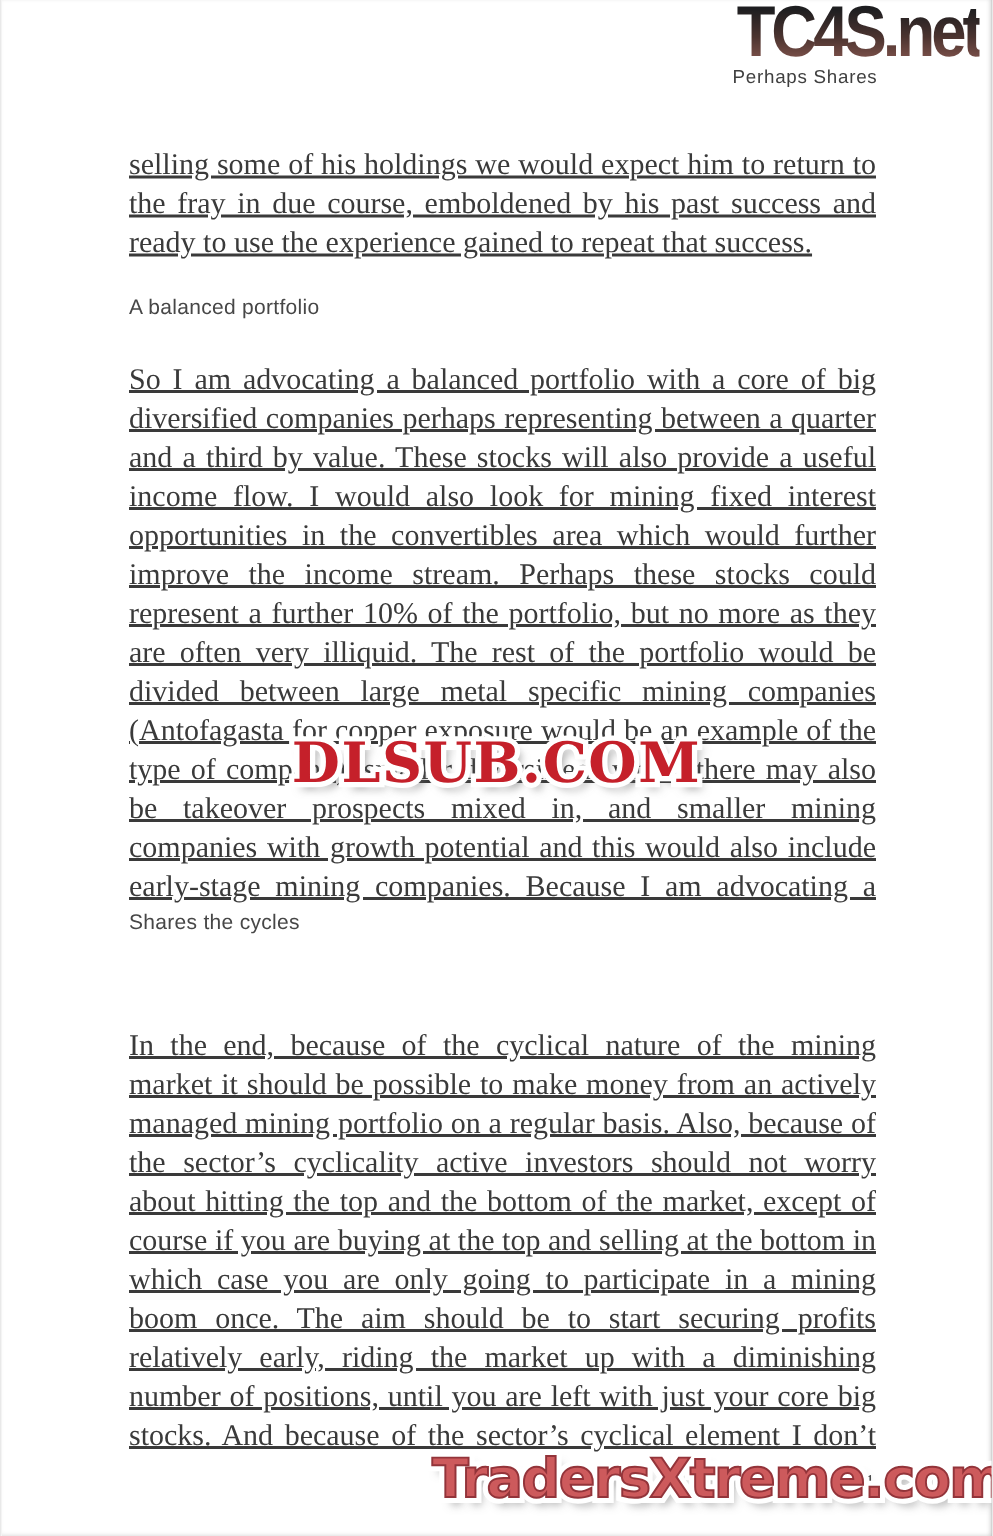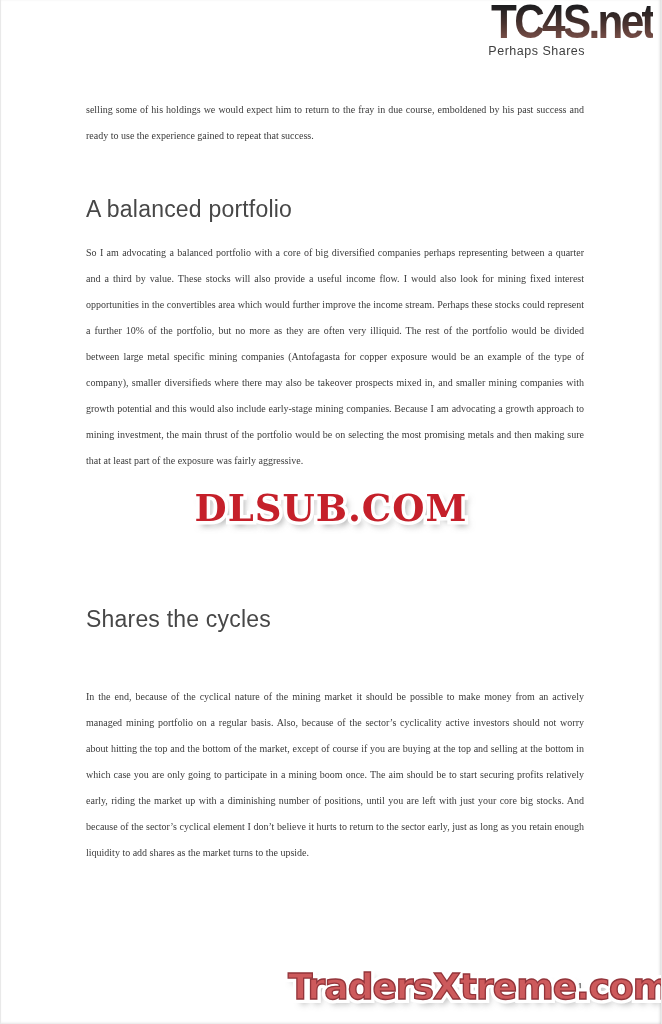--- a/index.html
+++ b/index.html
@@ -47,35 +47,36 @@
     font-family:"Liberation Sans", sans-serif;
     font-size:12.5px;
     letter-spacing:.5px;
     color:#3f3f3f;
     white-space:nowrap;
   }
 
   
   .copy{
     position:absolute; left:85px; width:498px;
-    font-size:10px; line-height:26px;
+    font-size:20px; line-height:26px;
     text-align:justify;
     color:var(--body-text);
     z-index:1;
+    text-decoration:underline;
   }
   #para-intro{top:97px;}
   #heading-balanced{top:196px;}
   #para-balanced{top:240px;max-height:364px;overflow:hidden;}
   #heading-cycles{top:606px;}
   #para-cycles{top:684px;max-height:286px;overflow:hidden;}
   .section-heading{
     position:absolute; left:85px;
     font-family:"Liberation Sans", sans-serif;
     font-weight:400;
-    font-size:23px;
+    font-size:14px;
     letter-spacing:.2px;
     color:var(--heading-text);
     z-index:1;
     white-space:nowrap;
   }
 
   
   .wm{position:absolute; z-index:3; white-space:nowrap;}
   .wm::before{
     content:attr(data-text);

